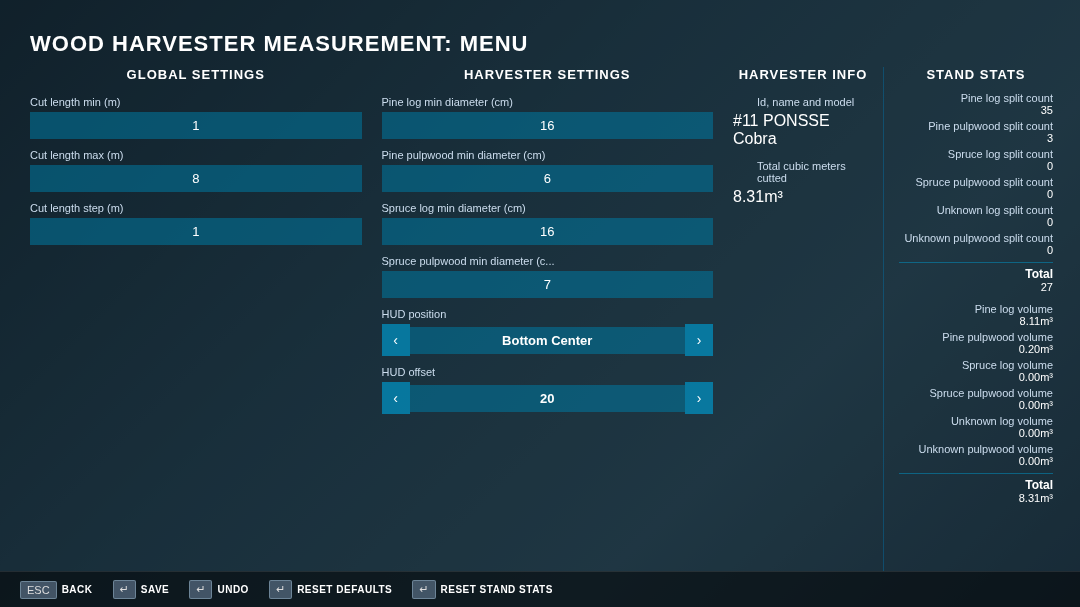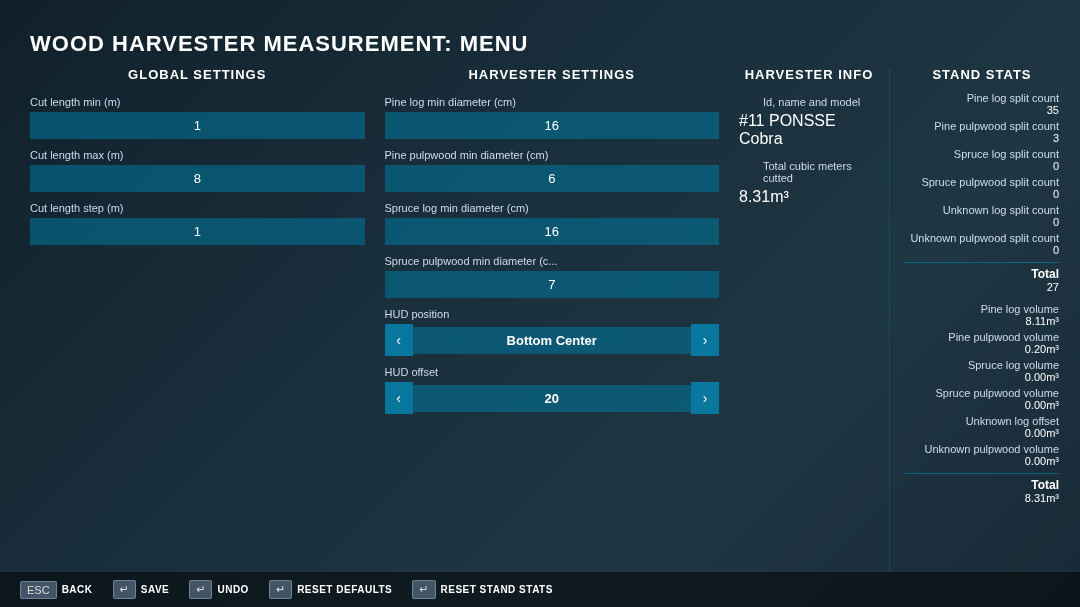--- a/index.html
+++ b/index.html
@@ -34,21 +34,21 @@
     .title {
       padding: 31px 30px 10px 30px;
       font-size: 22px;
       font-weight: bold;
       letter-spacing: 1px;
       color: #fff;
     }
     .content-area {
       display: flex;
       flex: 1;
-      padding: 0 6px 0 20px;
+      padding: 0 12px 0 20px;
       gap: 0;
     }
     .panel {
       flex: 1;
       padding: 0 10px;
     }
     .panel-title {
       font-size: 13px;
       font-weight: bold;
       letter-spacing: 1px;
@@ -320,21 +320,21 @@
           </div>
           <div class="stat-row">
             <div class="stat-label">Spruce log volume</div>
             <div class="stat-value">0.00m³</div>
           </div>
           <div class="stat-row">
             <div class="stat-label">Spruce pulpwood volume</div>
             <div class="stat-value">0.00m³</div>
           </div>
           <div class="stat-row">
-            <div class="stat-label">Unknown log offset</div>
+            <div class="stat-label">Unknown log volume</div>
             <div class="stat-value">0.00m³</div>
           </div>
           <div class="stat-row">
             <div class="stat-label">Unknown pulpwood volume</div>
             <div class="stat-value">0.00m³</div>
           </div>
         </div>
 
       <hr class="stat-divider">
       <div class="stat-total-label">Total</div>

